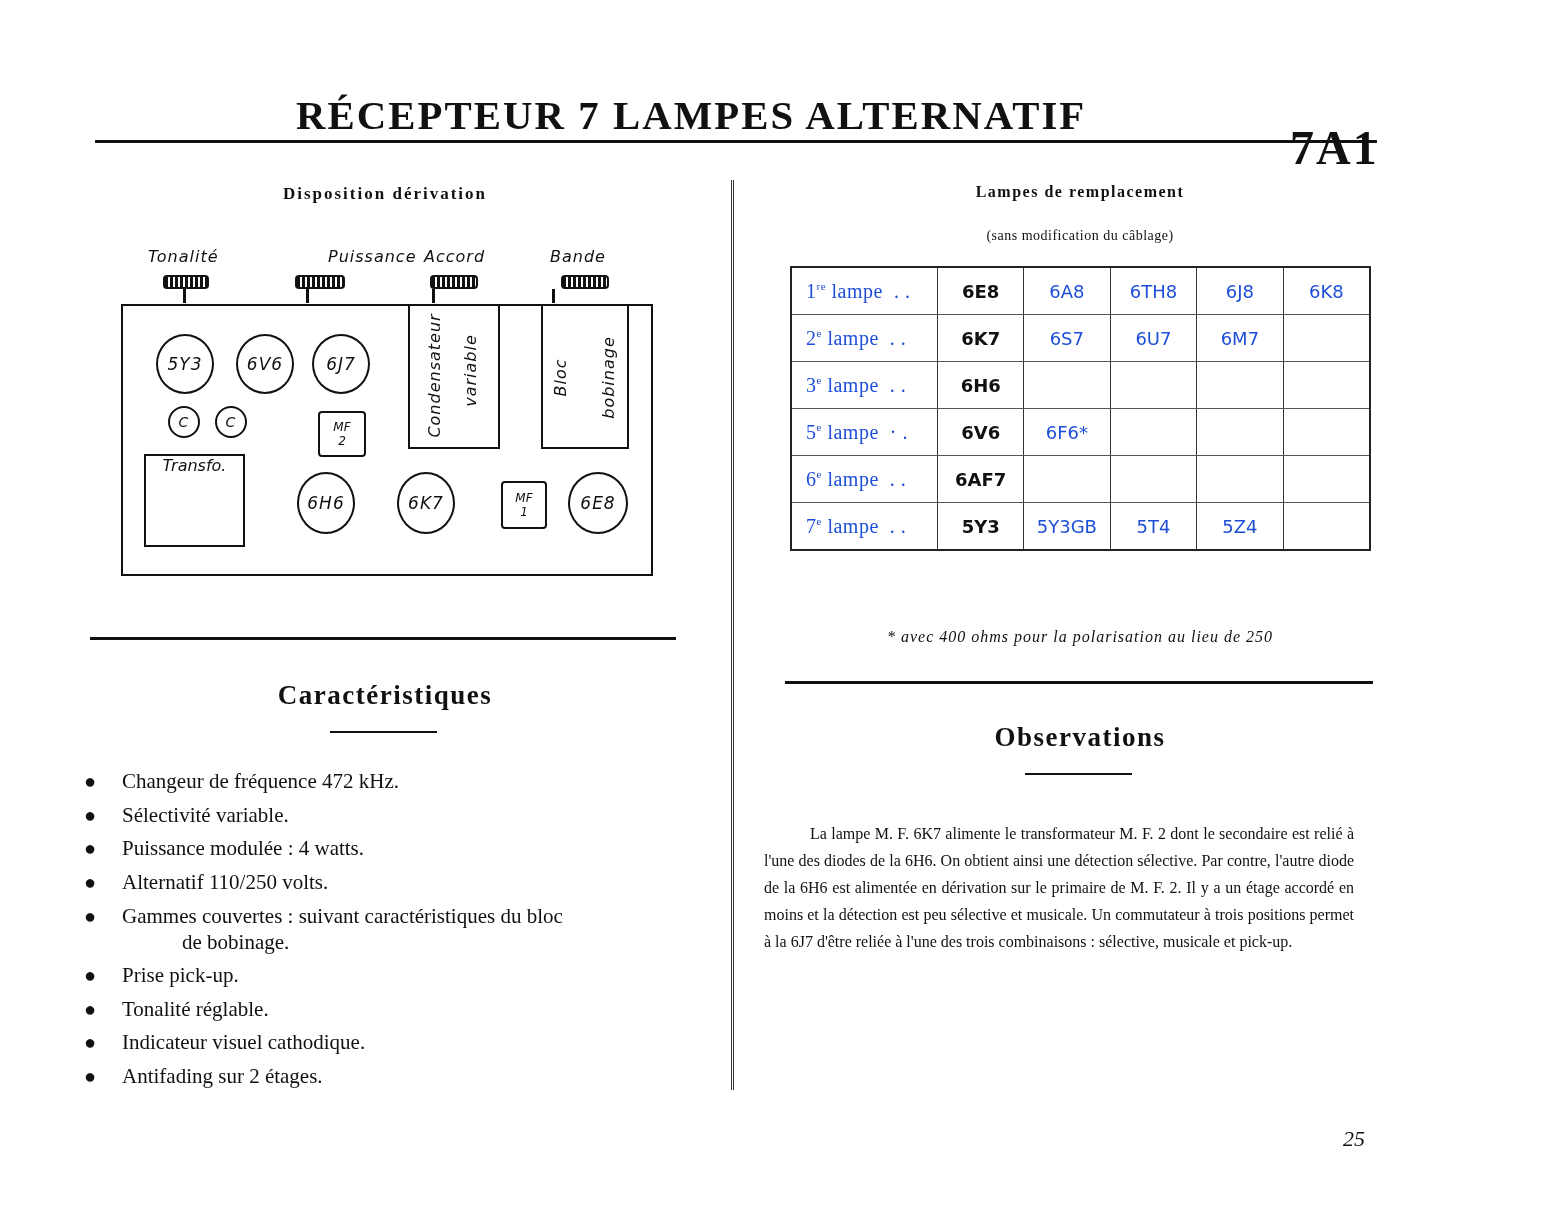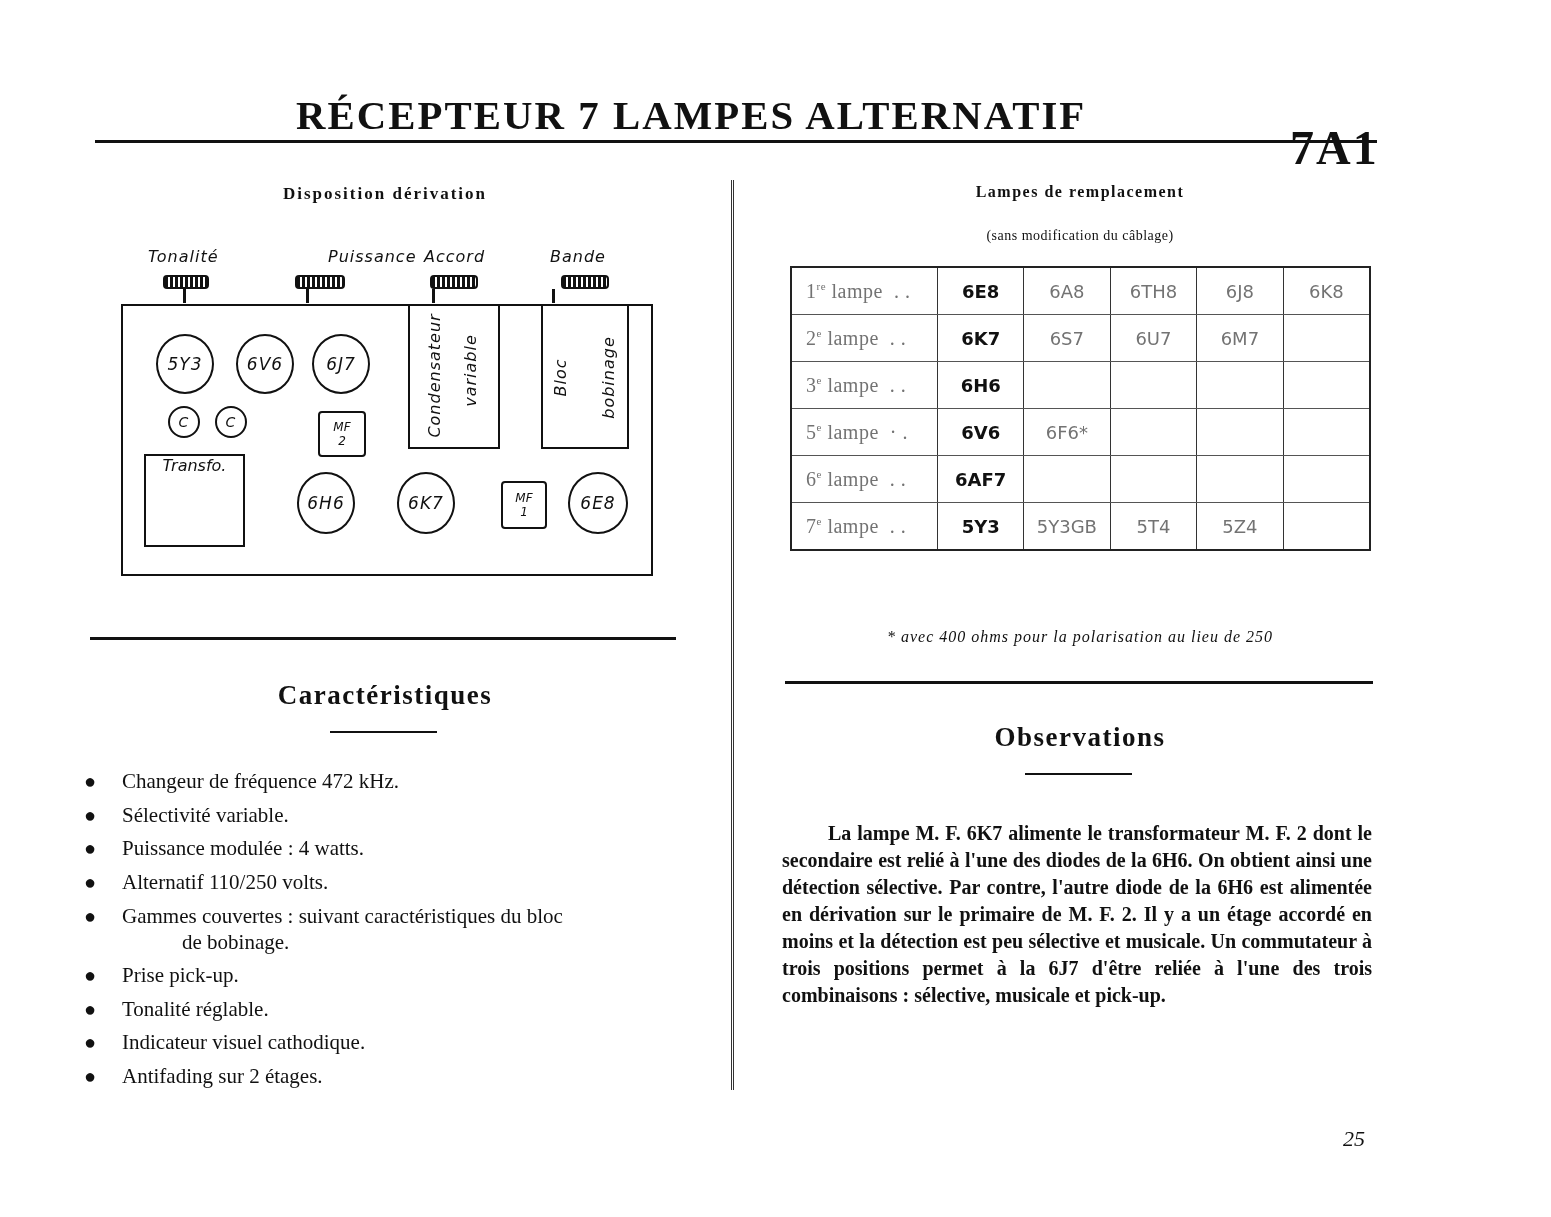--- a/index.html
+++ b/index.html
@@ -71,39 +71,39 @@
   .indent { padding-left: 60px; }
 
   
   .lamp-table {
     left: 790px; top: 266px; width: 581px; border-collapse: collapse;
     border: 2px solid #222; font-size: 19px;
   }
   .lamp-table td {
     height: 46px; padding: 0; text-align: center; vertical-align: middle;
     border-right: 1.5px solid #333; border-bottom: 1.5px solid #555;
-    font-family: "DejaVu Sans", sans-serif; font-size: 18px; color: #737373;
+    font-family: "DejaVu Sans", sans-serif; font-size: 18px; color: #1d4ed8;
   }
   .lamp-table td.lbl {
     font-family: "Liberation Serif", serif; font-size: 20px; text-align: left;
     padding-left: 14px; width: 132px; letter-spacing: 0.5px;
   }
   .lamp-table td.primary { font-weight: bold; width: 85px; color: #111; }
   .lamp-table td.alt { width: 86px; }
   sup { font-size: 11px; }
   .footnote {
     left: 785px; width: 590px; top: 628px; text-align: center; font-style: italic;
     font-size: 16px; letter-spacing: 1px;
   }
 
   
   .obs-heading { left: 785px; width: 590px; top: 722px; font-size: 27px; letter-spacing: 1.5px; }
   .obs-text {
-    left: 782px; top: 820px; width: 590px; font-size: 20px; line-height: 27px;
-    text-align: justify; text-indent: 46px; font-weight: bold;
+    left: 764px; top: 820px; width: 590px; font-size: 16px; line-height: 27px;
+    text-align: justify; text-indent: 46px;
   }
   .page-number { left: 1343px; top: 1126px; font-style: italic; font-size: 22px; }
 </style>
 </head>
 <body>
 
 <div class="abs page-title">RÉCEPTEUR 7 LAMPES ALTERNATIF</div>
 <div class="abs page-code">7A1</div>
 <div class="abs header-rule"></div>
 

